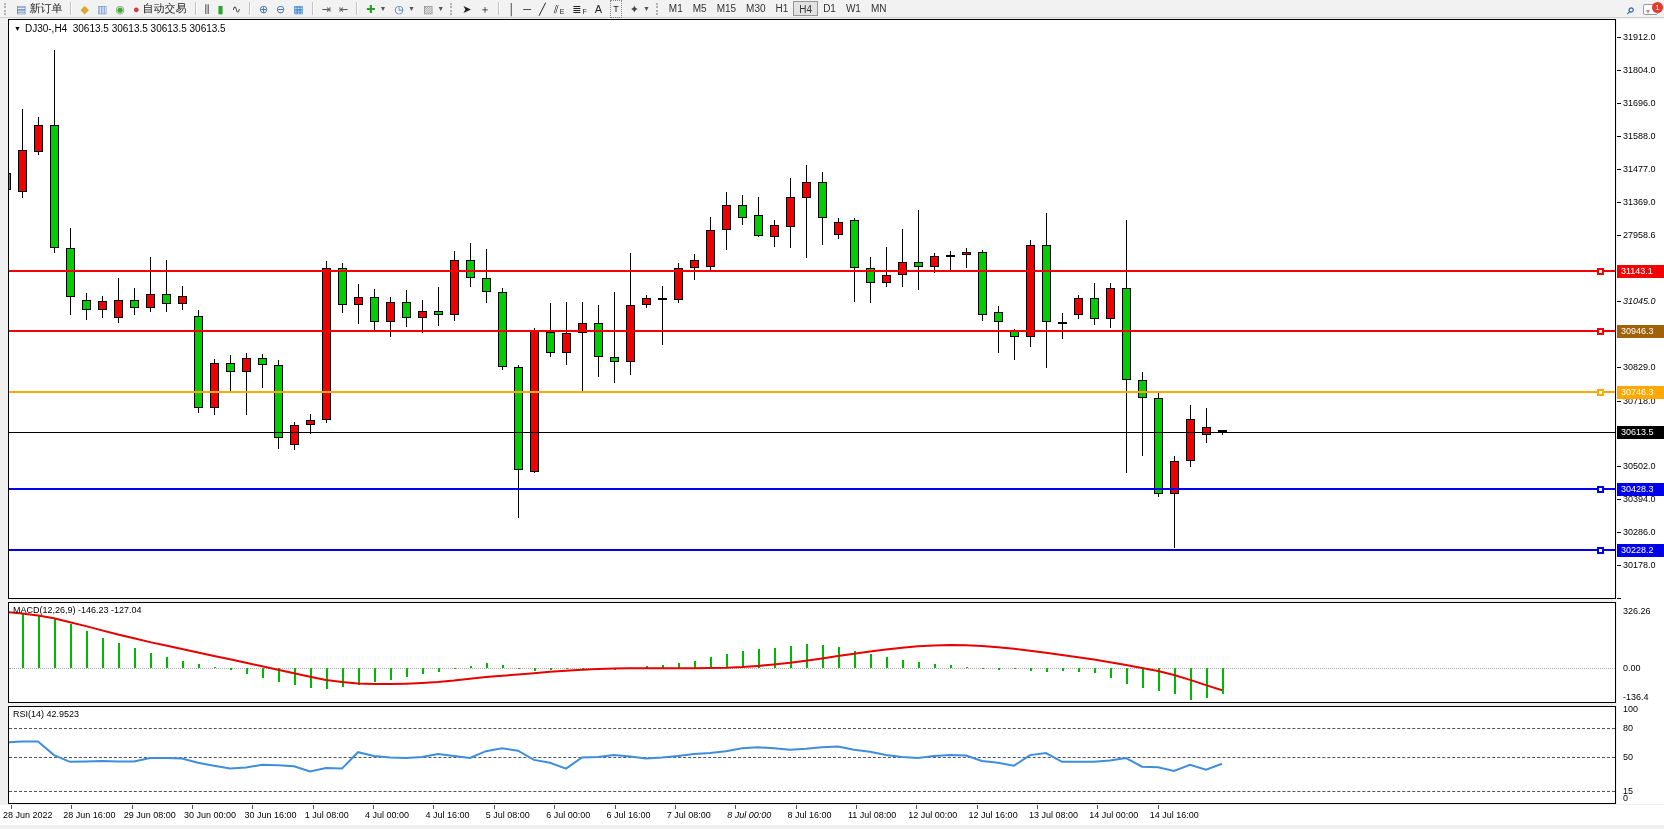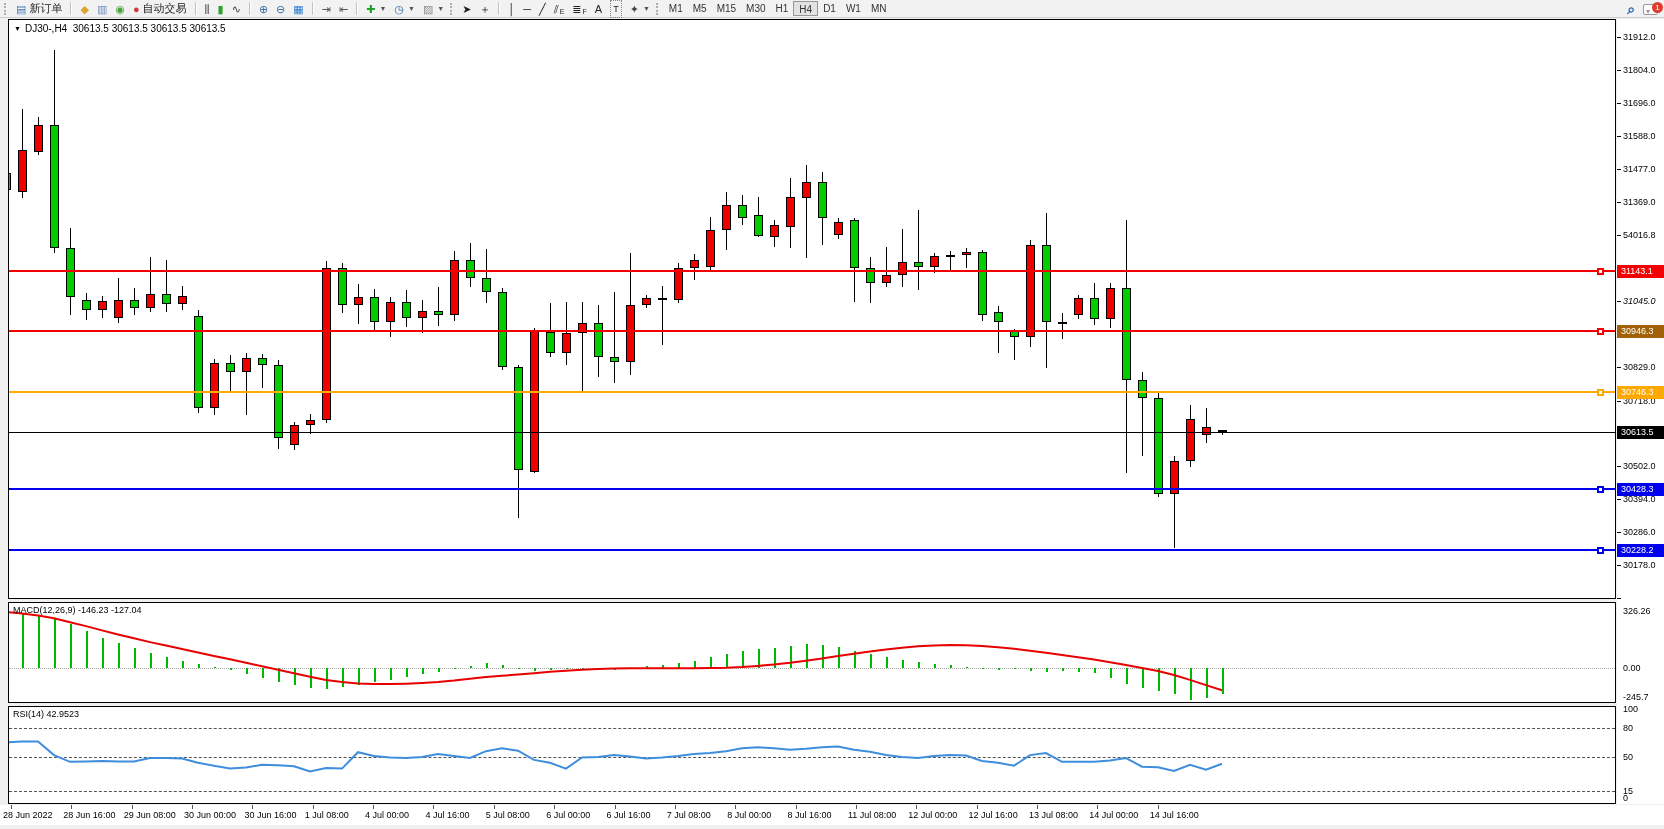--- a/index.html
+++ b/index.html
@@ -471,21 +471,21 @@
       <div class="xlabel" style="left: 425.45px;">4 Jul 16:00</div>
       <div class="xtick" style="left: 493.8px;"></div>
       <div class="xlabel" style="left: 485.8px;">5 Jul 08:00</div>
       <div class="xtick" style="left: 554.15px;"></div>
       <div class="xlabel" style="left: 546.15px;">6 Jul 00:00</div>
       <div class="xtick" style="left: 614.5px;"></div>
       <div class="xlabel" style="left: 606.5px;">6 Jul 16:00</div>
       <div class="xtick" style="left: 674.85px;"></div>
       <div class="xlabel" style="left: 666.85px;">7 Jul 08:00</div>
       <div class="xtick" style="left: 735.2px;"></div>
-      <div class="xlabel" style="left: 727.2px;">8 Jul 00:00</div>
+      <div class="xlabel" style="left: 727.2px; font-style: italic;">8 Jul 00:00</div>
       <div class="xtick" style="left: 795.55px;"></div>
       <div class="xlabel" style="left: 787.55px;">8 Jul 16:00</div>
       <div class="xtick" style="left: 855.9px;"></div>
       <div class="xlabel" style="left: 847.9px;">11 Jul 08:00</div>
       <div class="xtick" style="left: 916.25px;"></div>
       <div class="xlabel" style="left: 908.25px;">12 Jul 00:00</div>
       <div class="xtick" style="left: 976.6px;"></div>
       <div class="xlabel" style="left: 968.6px; text-align: right;">12 Jul 16:00</div>
       <div class="xtick" style="left: 1036.95px;"></div>
       <div class="xlabel" style="left: 1028.95px;">13 Jul 08:00</div>
@@ -507,39 +507,39 @@
       <div class="ytick" style="top: 45.8925px;">31804.0</div>
       <div class="ytick-dash" style="top: 83.785px;"></div>
       <div class="ytick" style="top: 78.785px;">31696.0</div>
       <div class="ytick-dash" style="top: 116.678px;"></div>
       <div class="ytick" style="top: 111.678px;">31588.0</div>
       <div class="ytick-dash" style="top: 150.484px;"></div>
       <div class="ytick" style="top: 145.484px;">31477.0</div>
       <div class="ytick-dash" style="top: 183.376px;"></div>
       <div class="ytick" style="top: 178.376px;">31369.0</div>
       <div class="ytick-dash" style="top: 216.269px;"></div>
-      <div class="ytick" style="top: 211.269px;">54016.8</div>
+      <div class="ytick" style="top: 211.269px;">27958.6</div>
       <div class="ytick-dash" style="top: 282.054px;"></div>
       <div class="ytick" style="top: 277.054px; font-style: italic;">31045.0</div>
       <div class="ytick-dash" style="top: 347.839px;"></div>
       <div class="ytick" style="top: 342.839px;">30829.0</div>
       <div class="ytick-dash" style="top: 381.645px;"></div>
       <div class="ytick" style="top: 376.645px;">30718.0</div>
       <div class="ytick-dash" style="top: 447.43px;"></div>
       <div class="ytick" style="top: 442.43px;">30502.0</div>
       <div class="ytick-dash" style="top: 480.322px;"></div>
       <div class="ytick" style="top: 475.322px;">30394.0</div>
       <div class="ytick-dash" style="top: 513.215px;"></div>
       <div class="ytick" style="top: 508.215px;">30286.0</div>
       <div class="ytick-dash" style="top: 546.107px;"></div>
       <div class="ytick" style="top: 541.107px;">30178.0</div>
       <div class="ytick-dash" style="top: 579px;"></div>
       <div class="ytick" style="top: 574px; margin-left: 44px;">30070.0</div>
       <div class="ytick" style="top: 587px;">326.26</div>
       <div class="ytick" style="top: 644px;">0.00</div>
-      <div class="ytick" style="top: 673px;">-245.7</div>
+      <div class="ytick" style="top: 673px;">-136.4</div>
       <div class="ytick" style="top: 685px;">100</div>
       <div class="ytick" style="top: 703.99px;">80</div>
       <div class="ytick" style="top: 733px;">50</div>
       <div class="ytick" style="top: 766.845px;">15</div>
       <div class="ytick" style="top: 774px;">0</div>
     </div>
 </div>
 
 </body></html>

